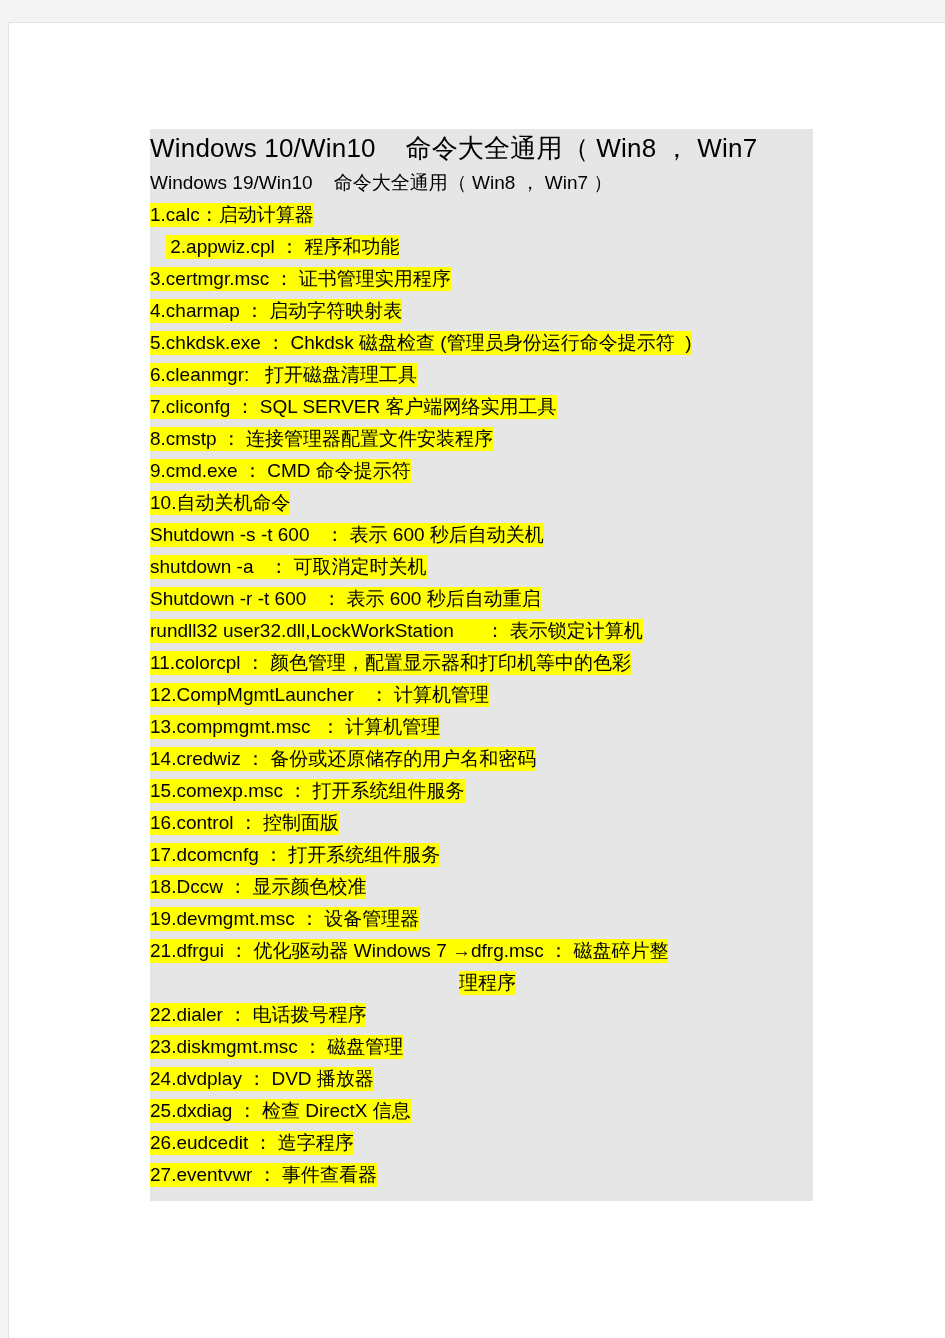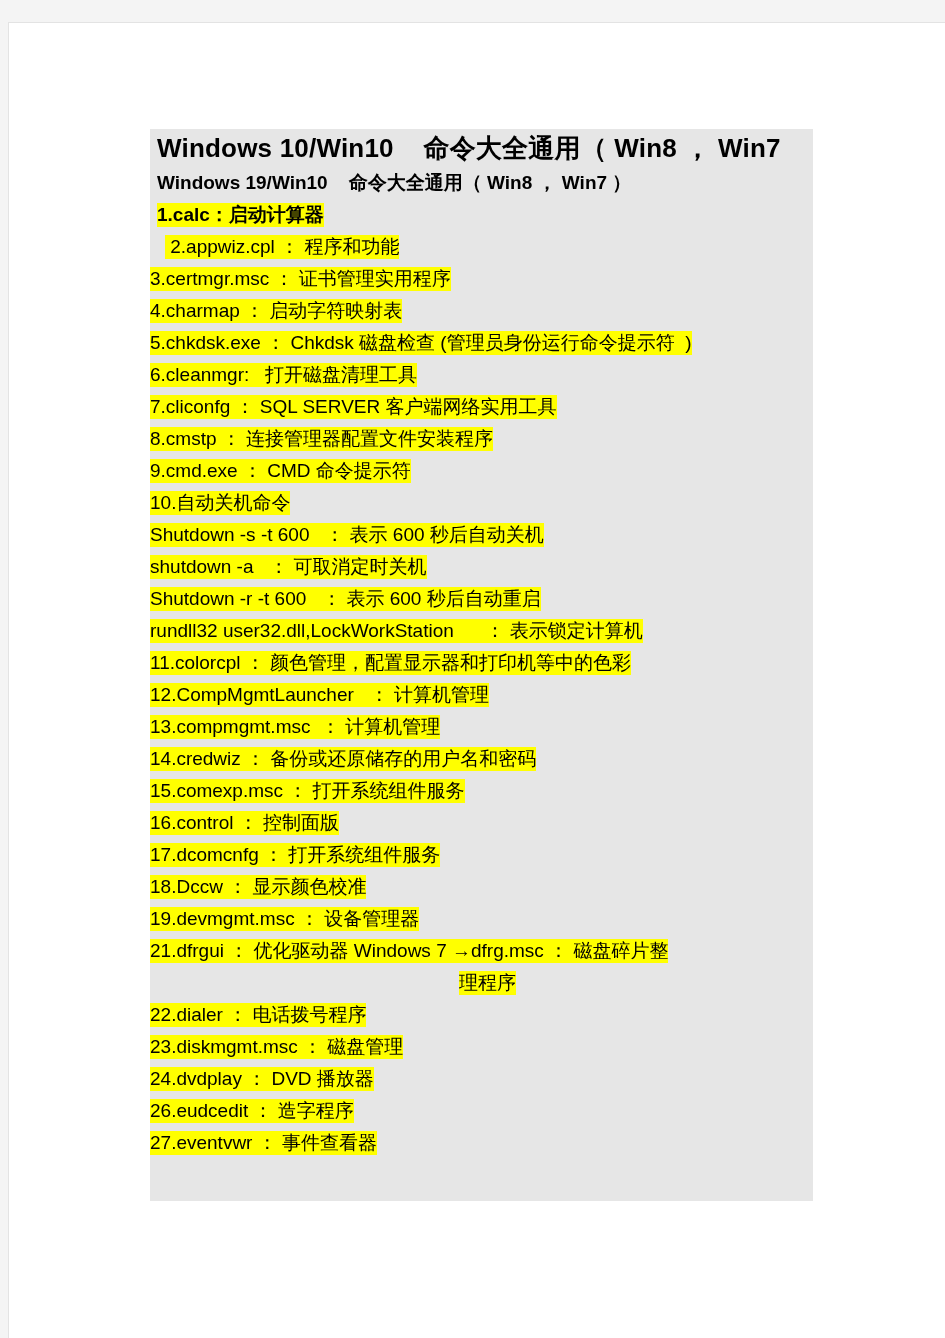--- a/index.html
+++ b/index.html
@@ -77,21 +77,21 @@
   }
   .subtitle {
     font-size: 19px;
     line-height: 28px;
     height: 30px;
   }
   .body-line {
     font-size: 19px;
   }
   
-  .ind0 { padding-left: 7px; font-weight: bold; }
+  .ind0 { padding-left: 0px; }
   .ind1 { padding-left: 15px; }
   .ind2 { }
   .wrapline { padding-left: 12px; text-align: center; }
 </style>
 </head>
 <body>
 
 <div class="top-strip"></div>
 <div class="left-strip"></div>
 
@@ -124,18 +124,19 @@
         <div class="line body-line ind2 hl"><span class="txt">15.comexp.msc ： 打开系统组件服务</span></div>
         <div class="line body-line ind2 hl"><span class="txt">16.control ： 控制面版</span></div>
         <div class="line body-line ind2 hl"><span class="txt">17.dcomcnfg ： 打开系统组件服务</span></div>
         <div class="line body-line ind2 hl"><span class="txt">18.Dccw ： 显示颜色校准</span></div>
         <div class="line body-line ind2 hl"><span class="txt">19.devmgmt.msc ： 设备管理器</span></div>
         <div class="line body-line ind2 hl"><span class="txt">21.dfrgui ： 优化驱动器 Windows 7 →dfrg.msc ： 磁盘碎片整</span></div>
         <div class="line body-line wrapline hl"><span class="txt">理程序</span></div>
         <div class="line body-line ind2 hl"><span class="txt">22.dialer ： 电话拨号程序</span></div>
         <div class="line body-line ind2 hl"><span class="txt">23.diskmgmt.msc ： 磁盘管理</span></div>
         <div class="line body-line ind2 hl"><span class="txt">24.dvdplay ： DVD 播放器</span></div>
+        <div class="line body-line ind2 hl"><span class="txt">25.dxdiag ： 检查 DirectX 信息</span></div>
         <div class="line body-line ind2 hl"><span class="txt">26.eudcedit ： 造字程序</span></div>
         <div class="line body-line ind2 hl"><span class="txt">27.eventvwr ： 事件查看器</span></div>
       </div>
 
   </div>
 </div>
 
 </body></html>

